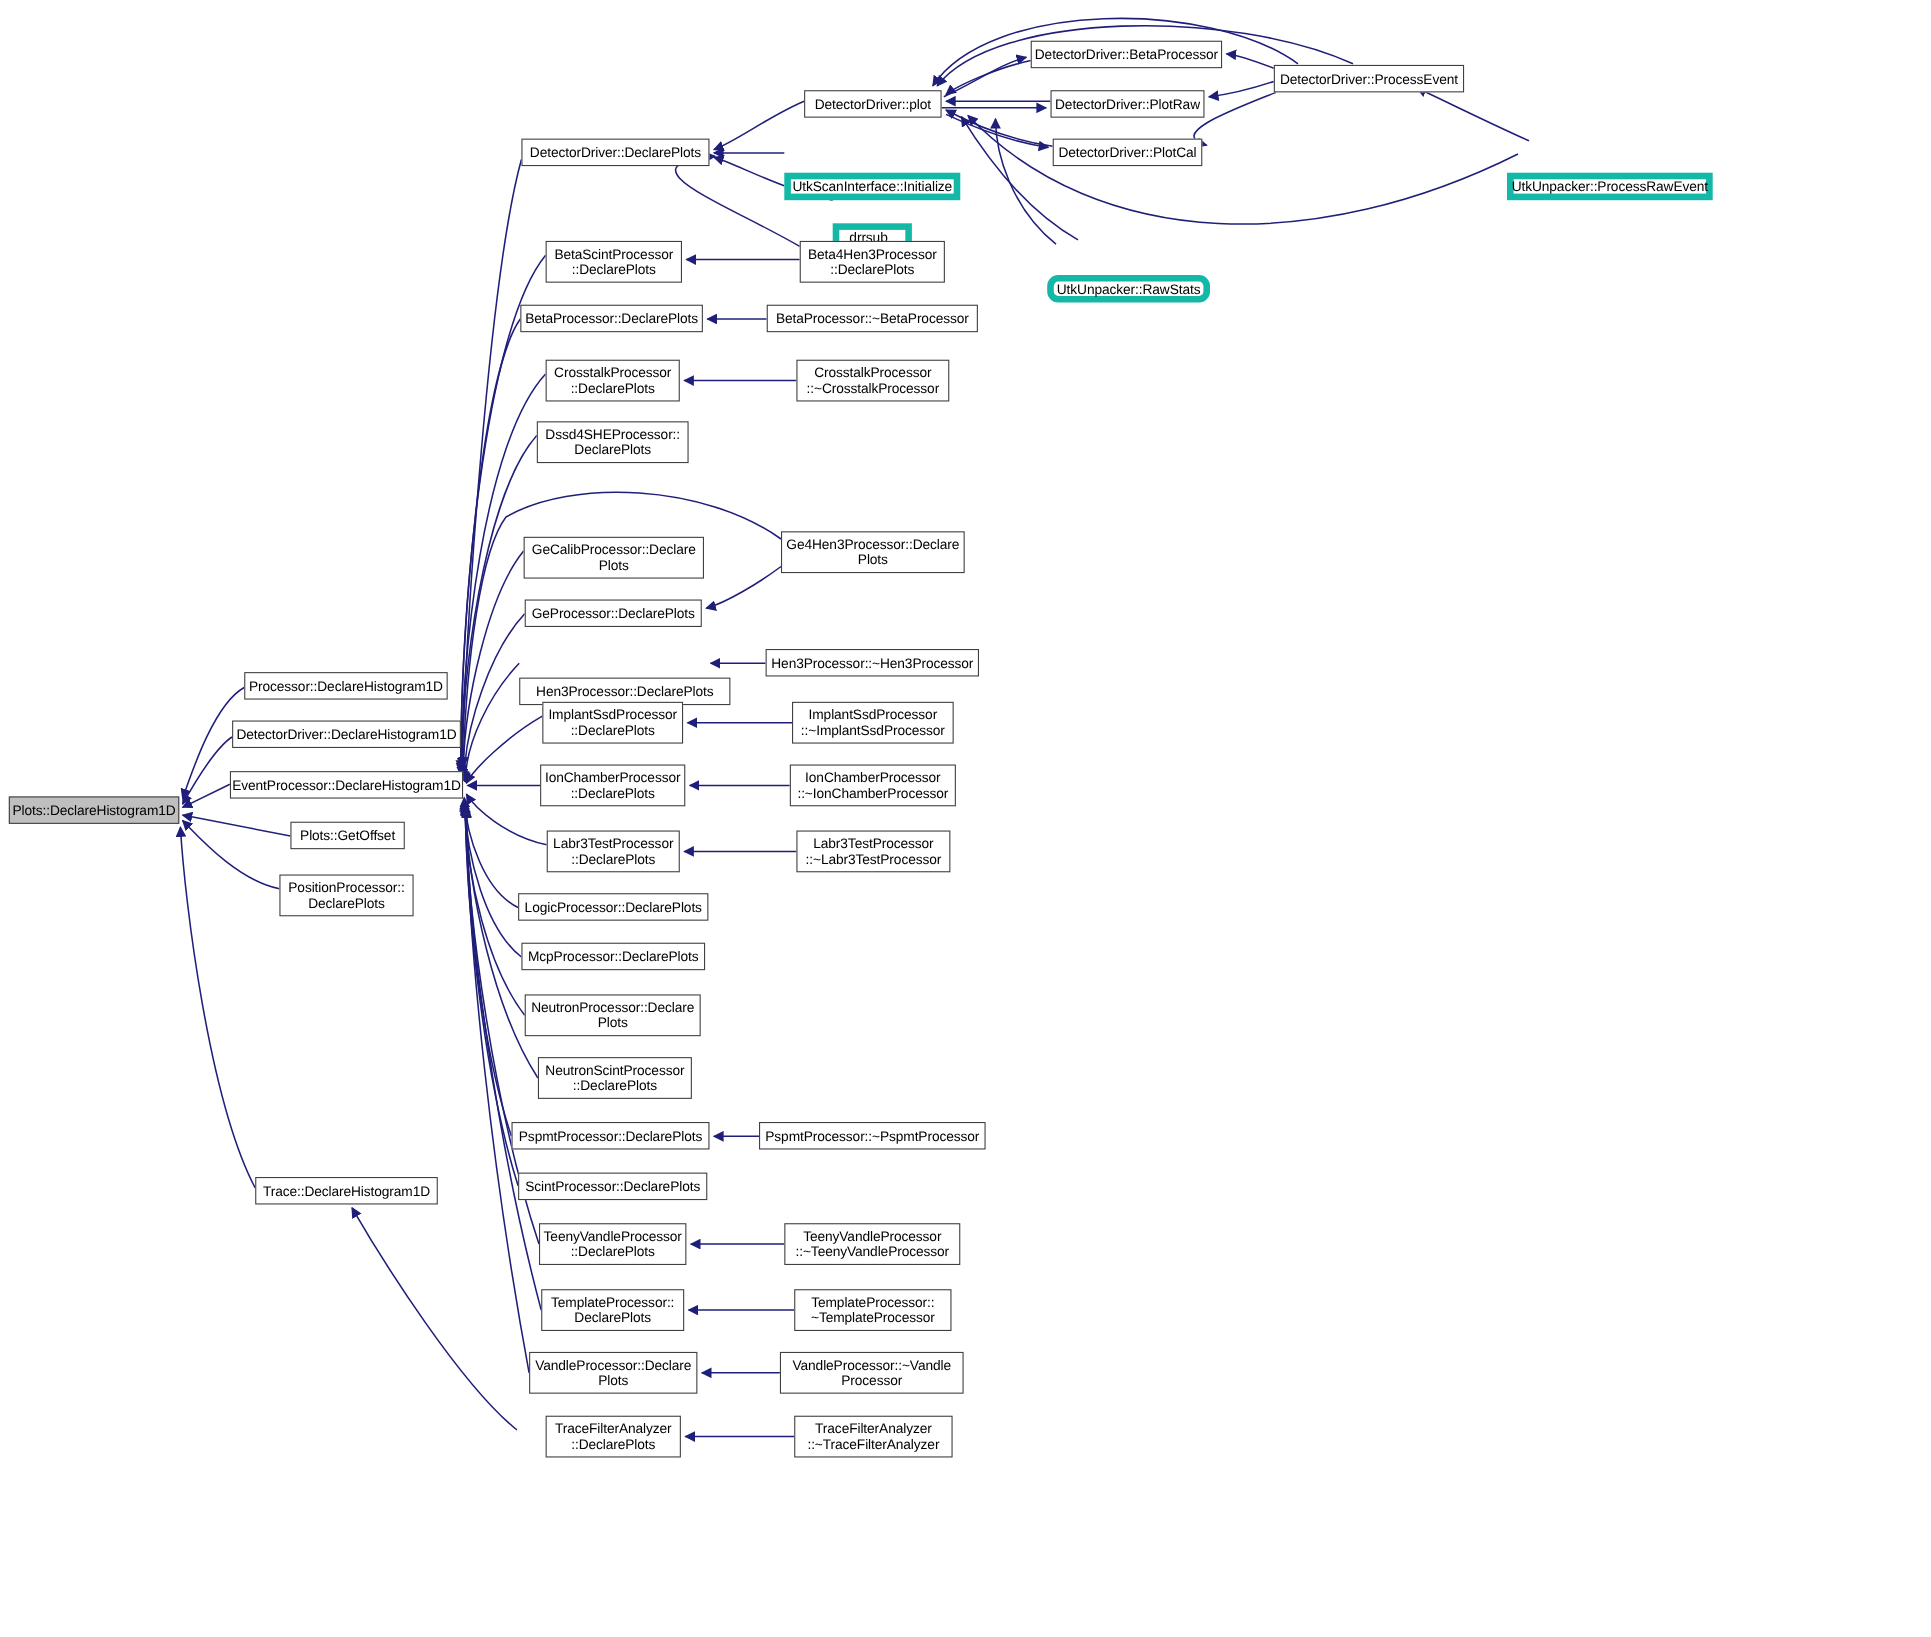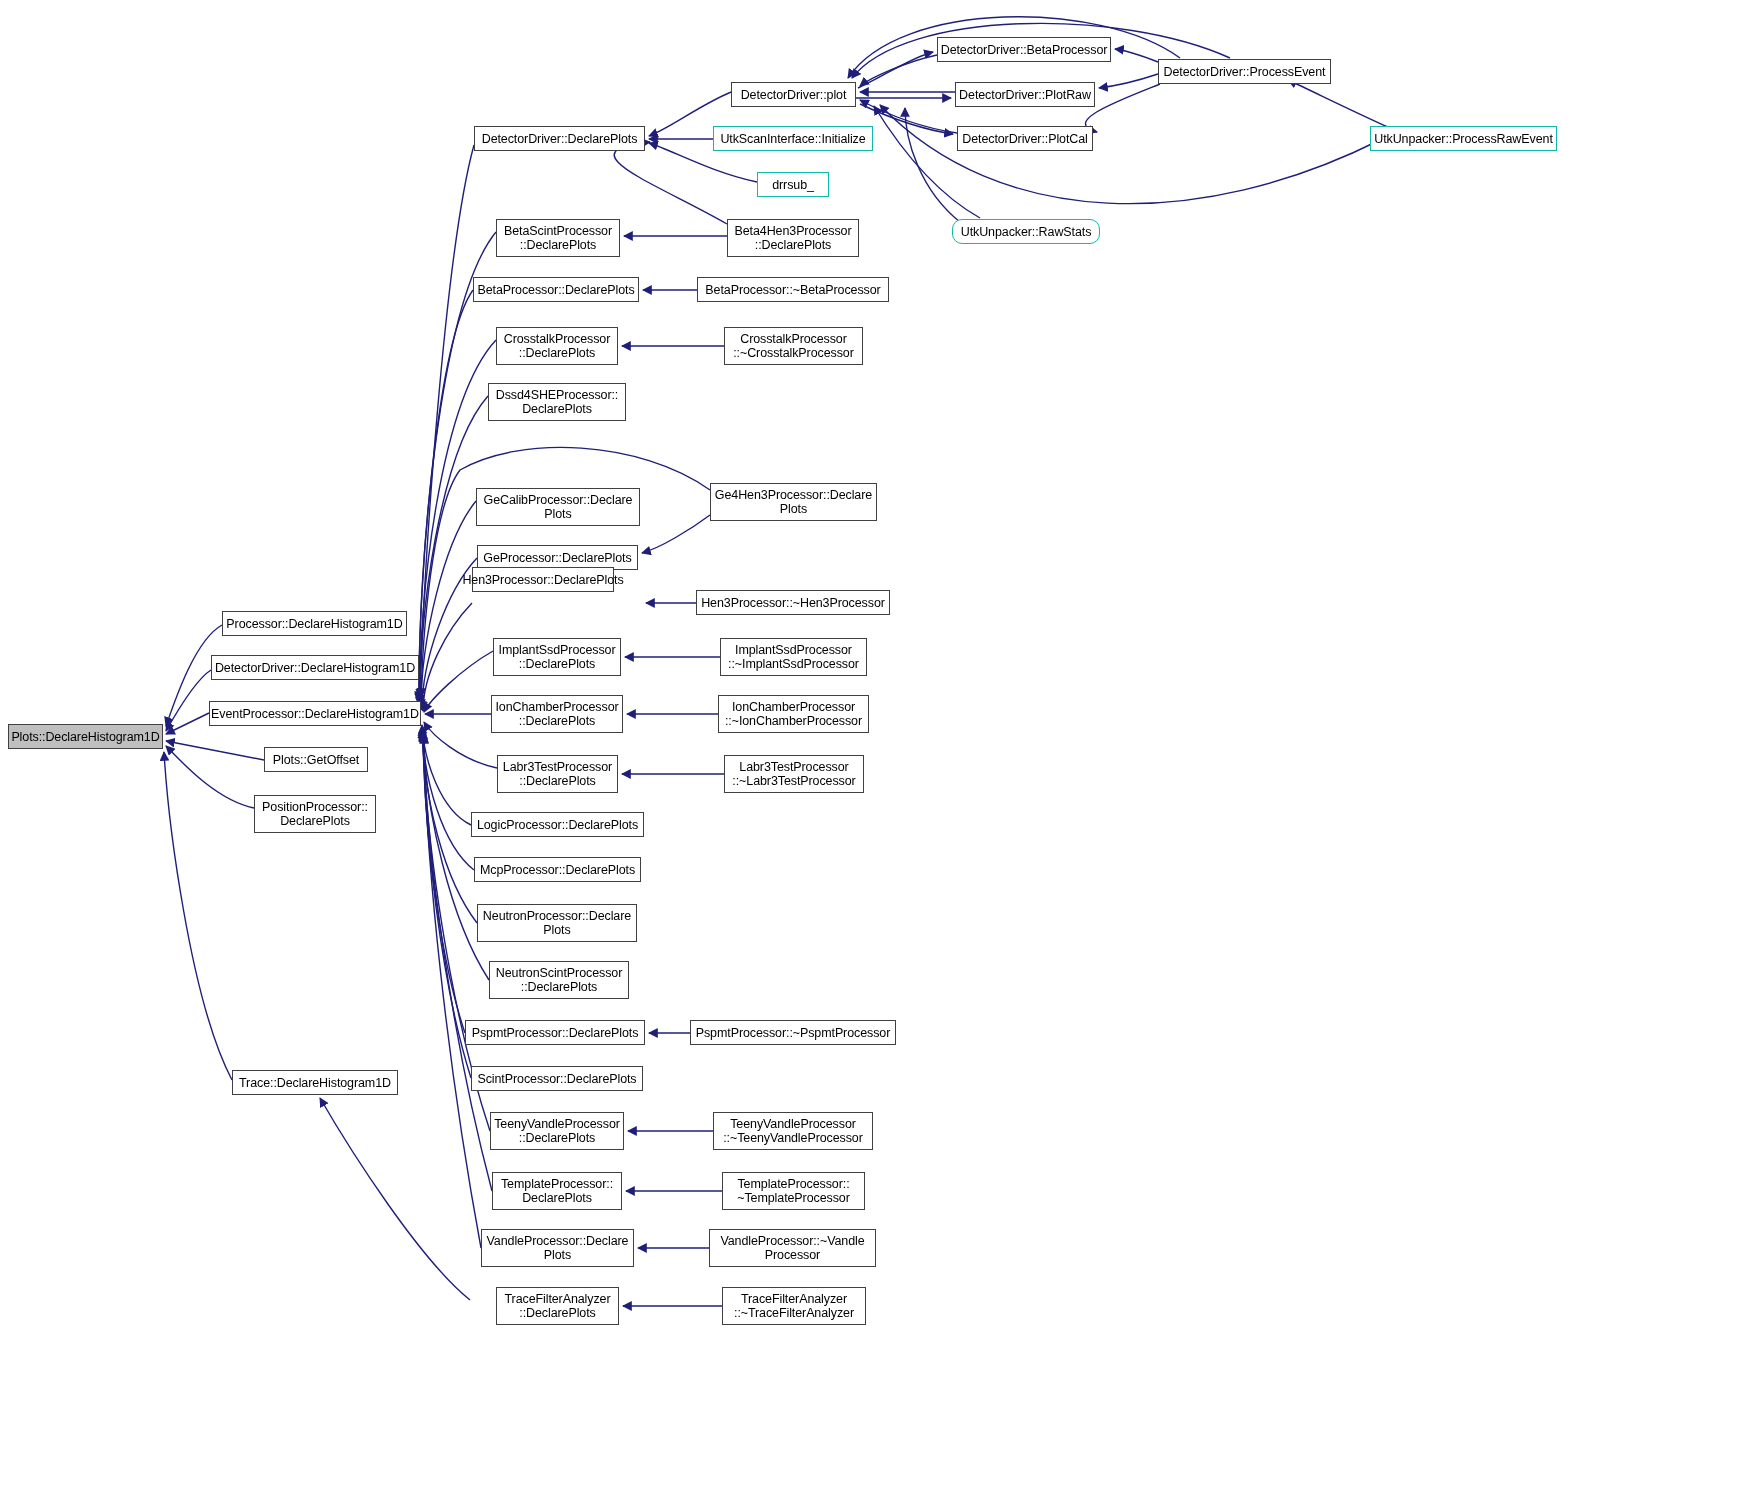--- a/index.html
+++ b/index.html
@@ -35,21 +35,22 @@
     border: 1px solid #404040;
     color: #000000;
     font-size: 12.5px;
     line-height: 14px;
     letter-spacing: -0.1px;
     padding: 0 3px;
     white-space: pre-line;
     z-index: 5;
   }
   .node.red {
-    border: 1px solid #14b8a6;
+    border: 6px solid #14b8a6;
+    margin-top: 31px;
   }
   .node.root {
     background: #bfbfbf;
     border: 1px solid #404040;
   }
 </style>
 </head>
 <body>
 
 <div id="canvas">
@@ -171,21 +172,21 @@
       <div class="node" style="left: 496px; top: 219px; width: 124px; height: 38px;">BetaScintProcessor
 ::DeclarePlots</div>
       <div class="node" style="left: 473px; top: 277px; width: 166px; height: 25px;">BetaProcessor::DeclarePlots</div>
       <div class="node" style="left: 496px; top: 327px; width: 122px; height: 38px;">CrosstalkProcessor
 ::DeclarePlots</div>
       <div class="node" style="left: 488px; top: 383px; width: 138px; height: 38px;">Dssd4SHEProcessor::
 DeclarePlots</div>
       <div class="node" style="left: 476px; top: 488px; width: 164px; height: 38px;">GeCalibProcessor::Declare
 Plots</div>
       <div class="node" style="left: 477px; top: 545px; width: 161px; height: 25px;">GeProcessor::DeclarePlots</div>
-      <div class="node" style="left: 472px; top: 567px; width: 142px; height: 25px;">Hen3Processor::DeclarePlots</div>
+      <div class="node" style="left: 472px; top: 616px; width: 192px; height: 25px;">Hen3Processor::DeclarePlots</div>
       <div class="node" style="left: 493px; top: 638px; width: 128px; height: 38px;">ImplantSsdProcessor
 ::DeclarePlots</div>
       <div class="node" style="left: 491px; top: 695px; width: 132px; height: 38px;">IonChamberProcessor
 ::DeclarePlots</div>
       <div class="node" style="left: 497px; top: 755px; width: 121px; height: 38px;">Labr3TestProcessor
 ::DeclarePlots</div>
       <div class="node" style="left: 471px; top: 812px; width: 173px; height: 25px;">LogicProcessor::DeclarePlots</div>
       <div class="node" style="left: 474px; top: 857px; width: 167px; height: 25px;">McpProcessor::DeclarePlots</div>
       <div class="node" style="left: 477px; top: 904px; width: 160px; height: 38px;">NeutronProcessor::Declare
 Plots</div>

